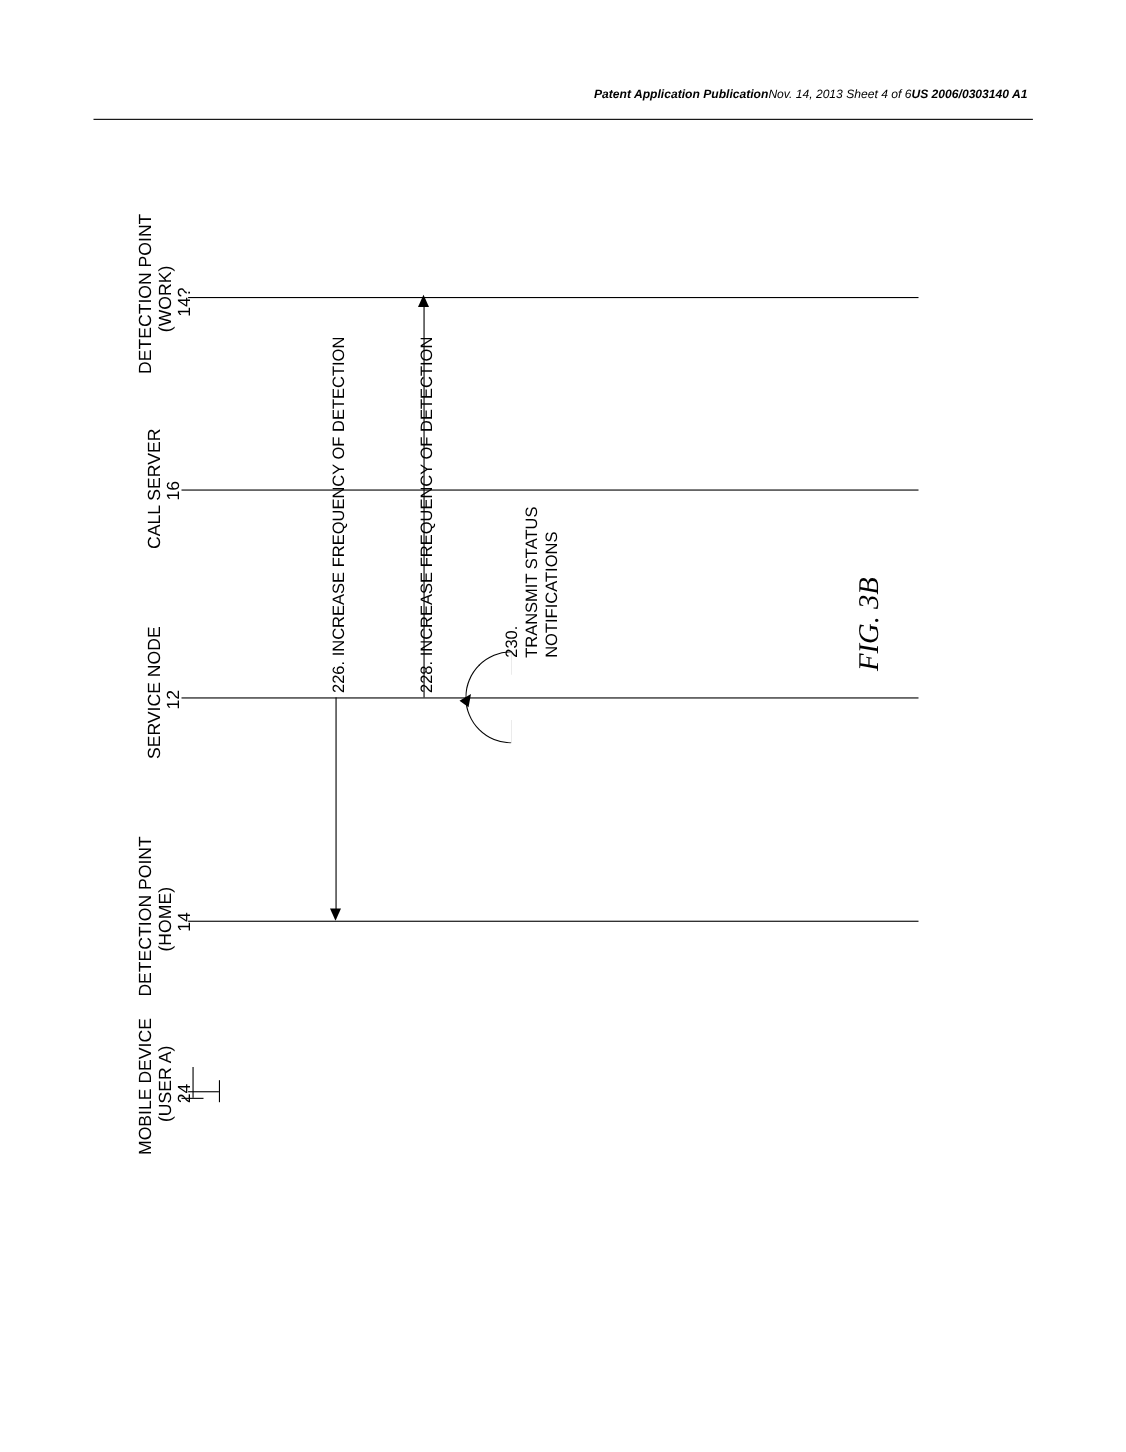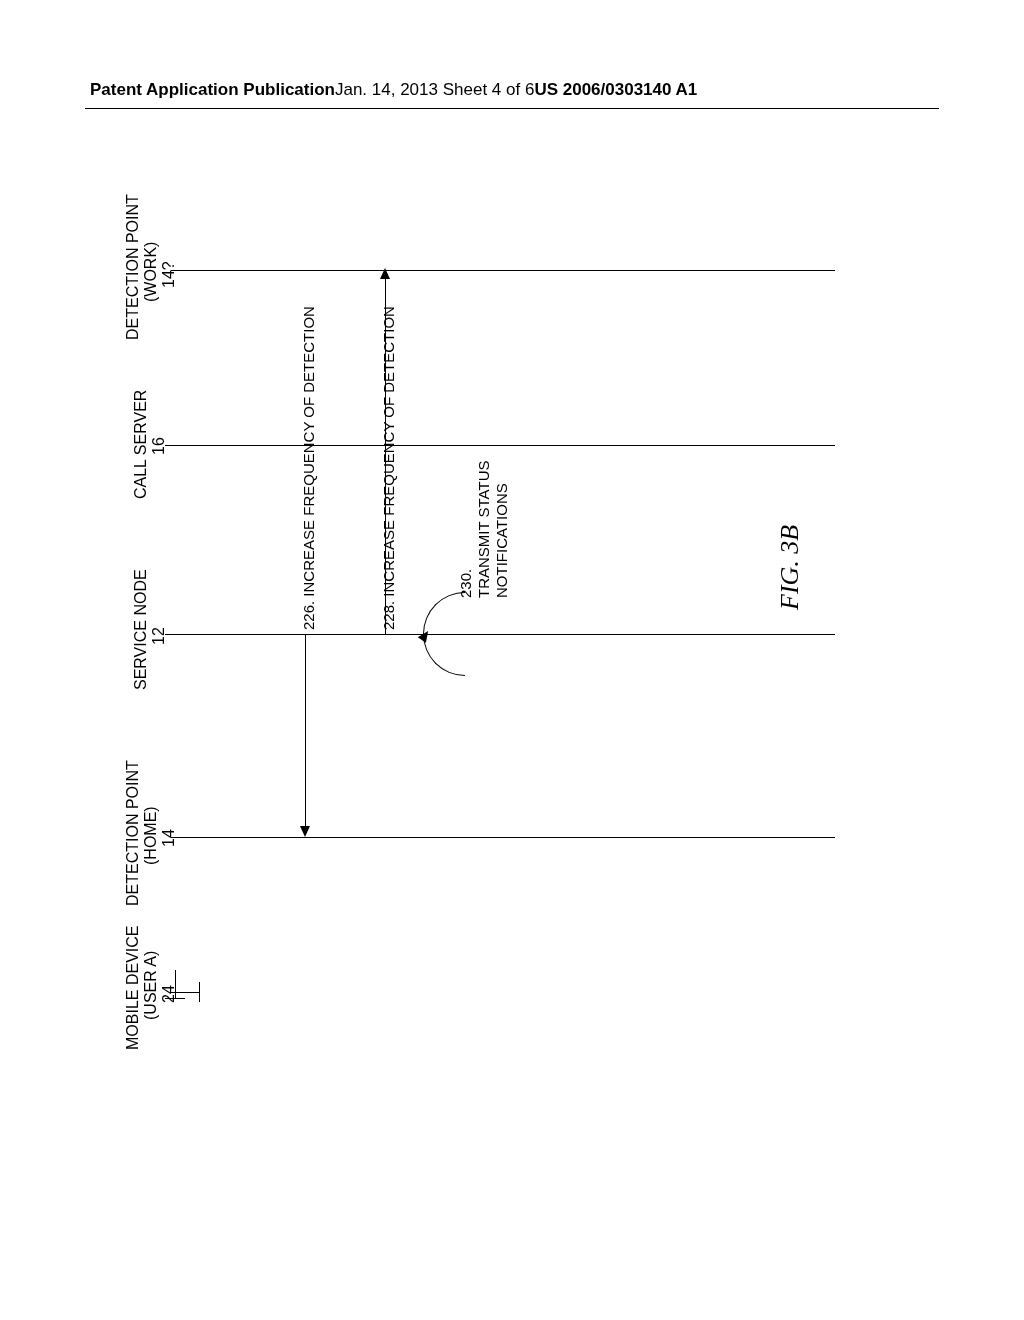--- a/index.html
+++ b/index.html
@@ -10,23 +10,24 @@
     font-family: Arial, Helvetica, sans-serif;
     position: relative;
     color: #000;
   }
   .header {
     position: absolute;
     top: 80px;
     left: 0;
     right: 0;
     padding: 0 90px;
-    font-size: 17px;
+    font-size: 11px;
     display: flex;
-    justify-content: flex-start;
+    justify-content: flex-end;
+    font-style: italic;
   }
   .header .left { font-weight: bold; }
   .header .mid { }
   .header .right { font-weight: bold; }
   .hr {
     position: absolute;
     top: 108px;
     left: 85px;
     right: 85px;
     border-top: 1.5px solid #000;
@@ -93,21 +94,21 @@
     border: 1.5px solid #000;
     border-right: none;
     border-radius: 42px 0 0 42px;
   }
 </style>
 </head>
 <body>
 
 <div class="header">
   <span class="left">Patent Application Publication</span>
-  <span class="mid">Jan. 14, 2013  Sheet 4 of 6</span>
+  <span class="mid">Nov. 14, 2013  Sheet 4 of 6</span>
   <span class="right">US 2006/0303140 A1</span>
 </div>
 <div class="hr"></div>
 
 <div class="diagram">
 
   <div class="rot lane-label" style="left:18px; top:840px;">MOBILE DEVICE</div>
   <div class="rot lane-label" style="left:36px; top:810px;">(USER A)</div>
   <div class="rot lane-label" style="left:54px; top:793px;">24</div>
 

